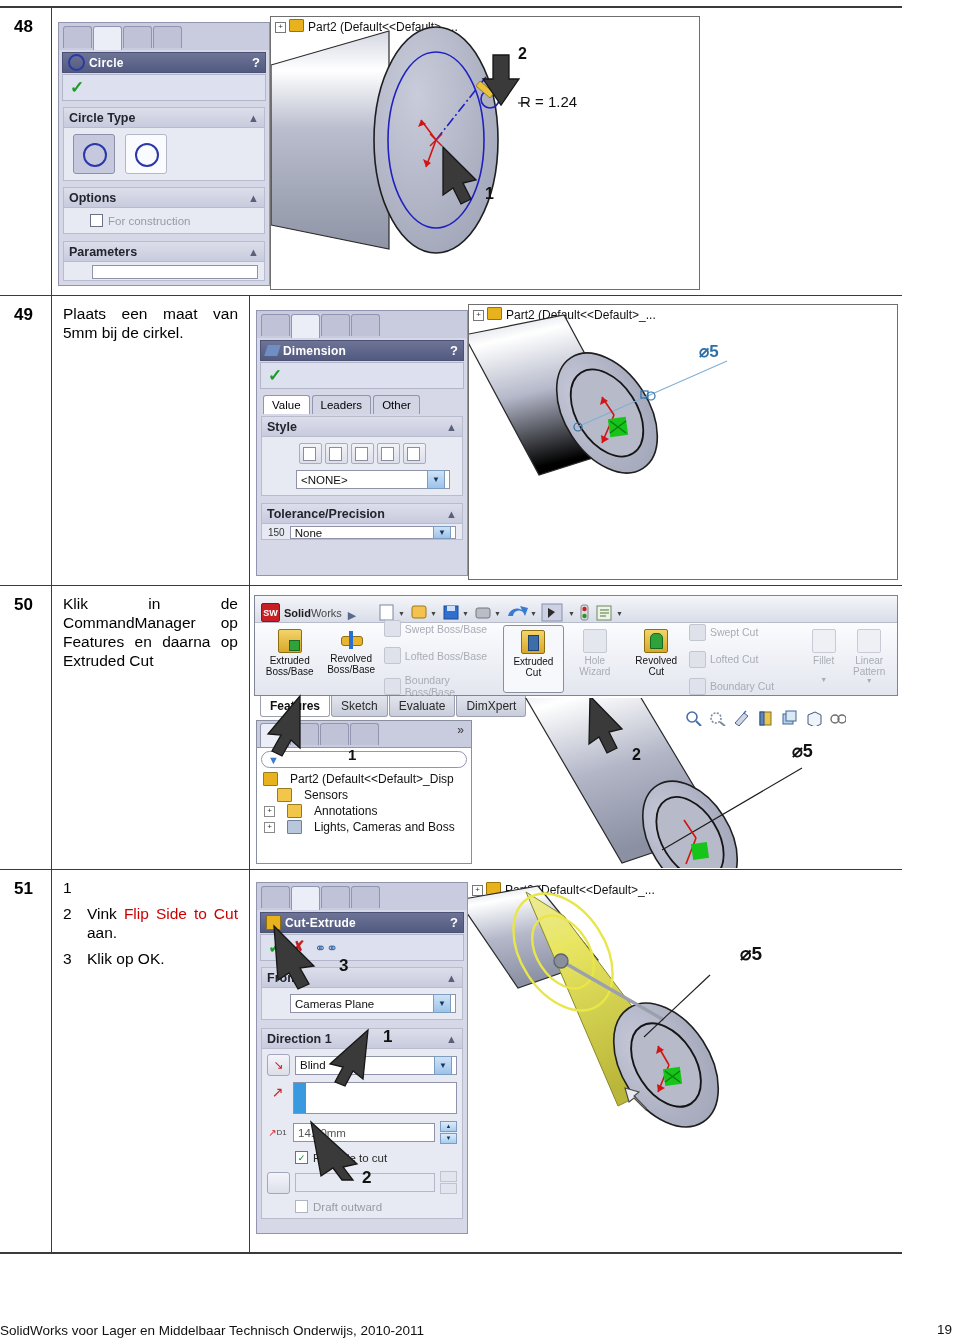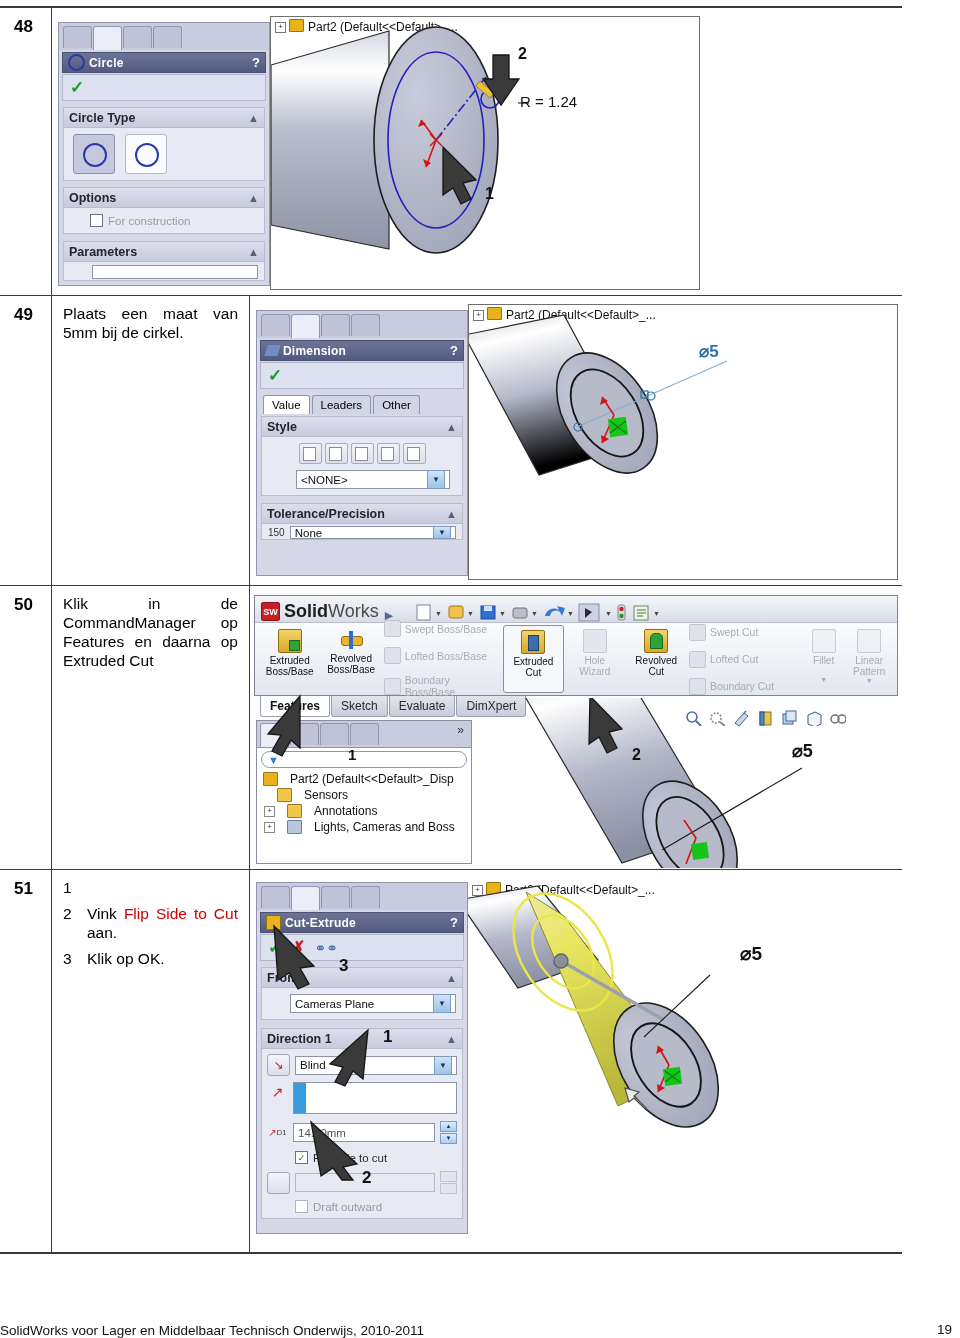--- a/index.html
+++ b/index.html
@@ -72,21 +72,21 @@
   .dimlbl{position:absolute;font-size:17px;color:#2f6fa8;font-family:"Liberation Sans",sans-serif;}
   .dimlbl.blk{color:#111;}
 
   
   .ribbon{position:absolute;border:1px solid #7e8496;background:#eef0f6;box-sizing:border-box;}
   .rb-top{height:27px;background:linear-gradient(#f4f6fa,#d9dde8);display:flex;align-items:flex-end;
           padding:0 6px;gap:6px;border-bottom:1px solid #b9bdcb;box-sizing:border-box;}
   .swlogo{display:flex;align-items:center;gap:4px;}
   .swbox{width:17px;height:17px;background:#c62026;border:1px solid #8d1519;border-radius:2px;
          color:#fff;font-size:9px;font-weight:bold;display:flex;align-items:center;justify-content:center;}
-  .swtxt{font-size:18px;font-weight:bold;color:#1d1d1d;}
+  .swtxt{font-size:11px;font-weight:bold;color:#1d1d1d;}
   .swtxt i{font-style:normal;font-weight:normal;color:#4a4a4a;}
   .rb-body{height:72px;display:flex;align-items:stretch;padding:2px 4px;box-sizing:border-box;
            background:linear-gradient(#fbfcfe,#e3e6ef);}
   .bigbtn{width:62px;display:flex;flex-direction:column;align-items:center;justify-content:flex-start;
           padding-top:4px;box-sizing:border-box;}
   .bigbtn .ci{width:22px;height:22px;border-radius:2px;margin-bottom:2px;}
   .bigbtn .cl{font-size:10px;line-height:1.12;text-align:center;color:#111;}
   .bigbtn.sel{border:1px solid #8a8f9e;background:#f7f8fb;border-radius:3px;}
   .bigbtn.dis .cl{color:#a9acb5;}
   .smcol{display:flex;flex-direction:column;justify-content:center;gap:10px;padding:0 2px;}

